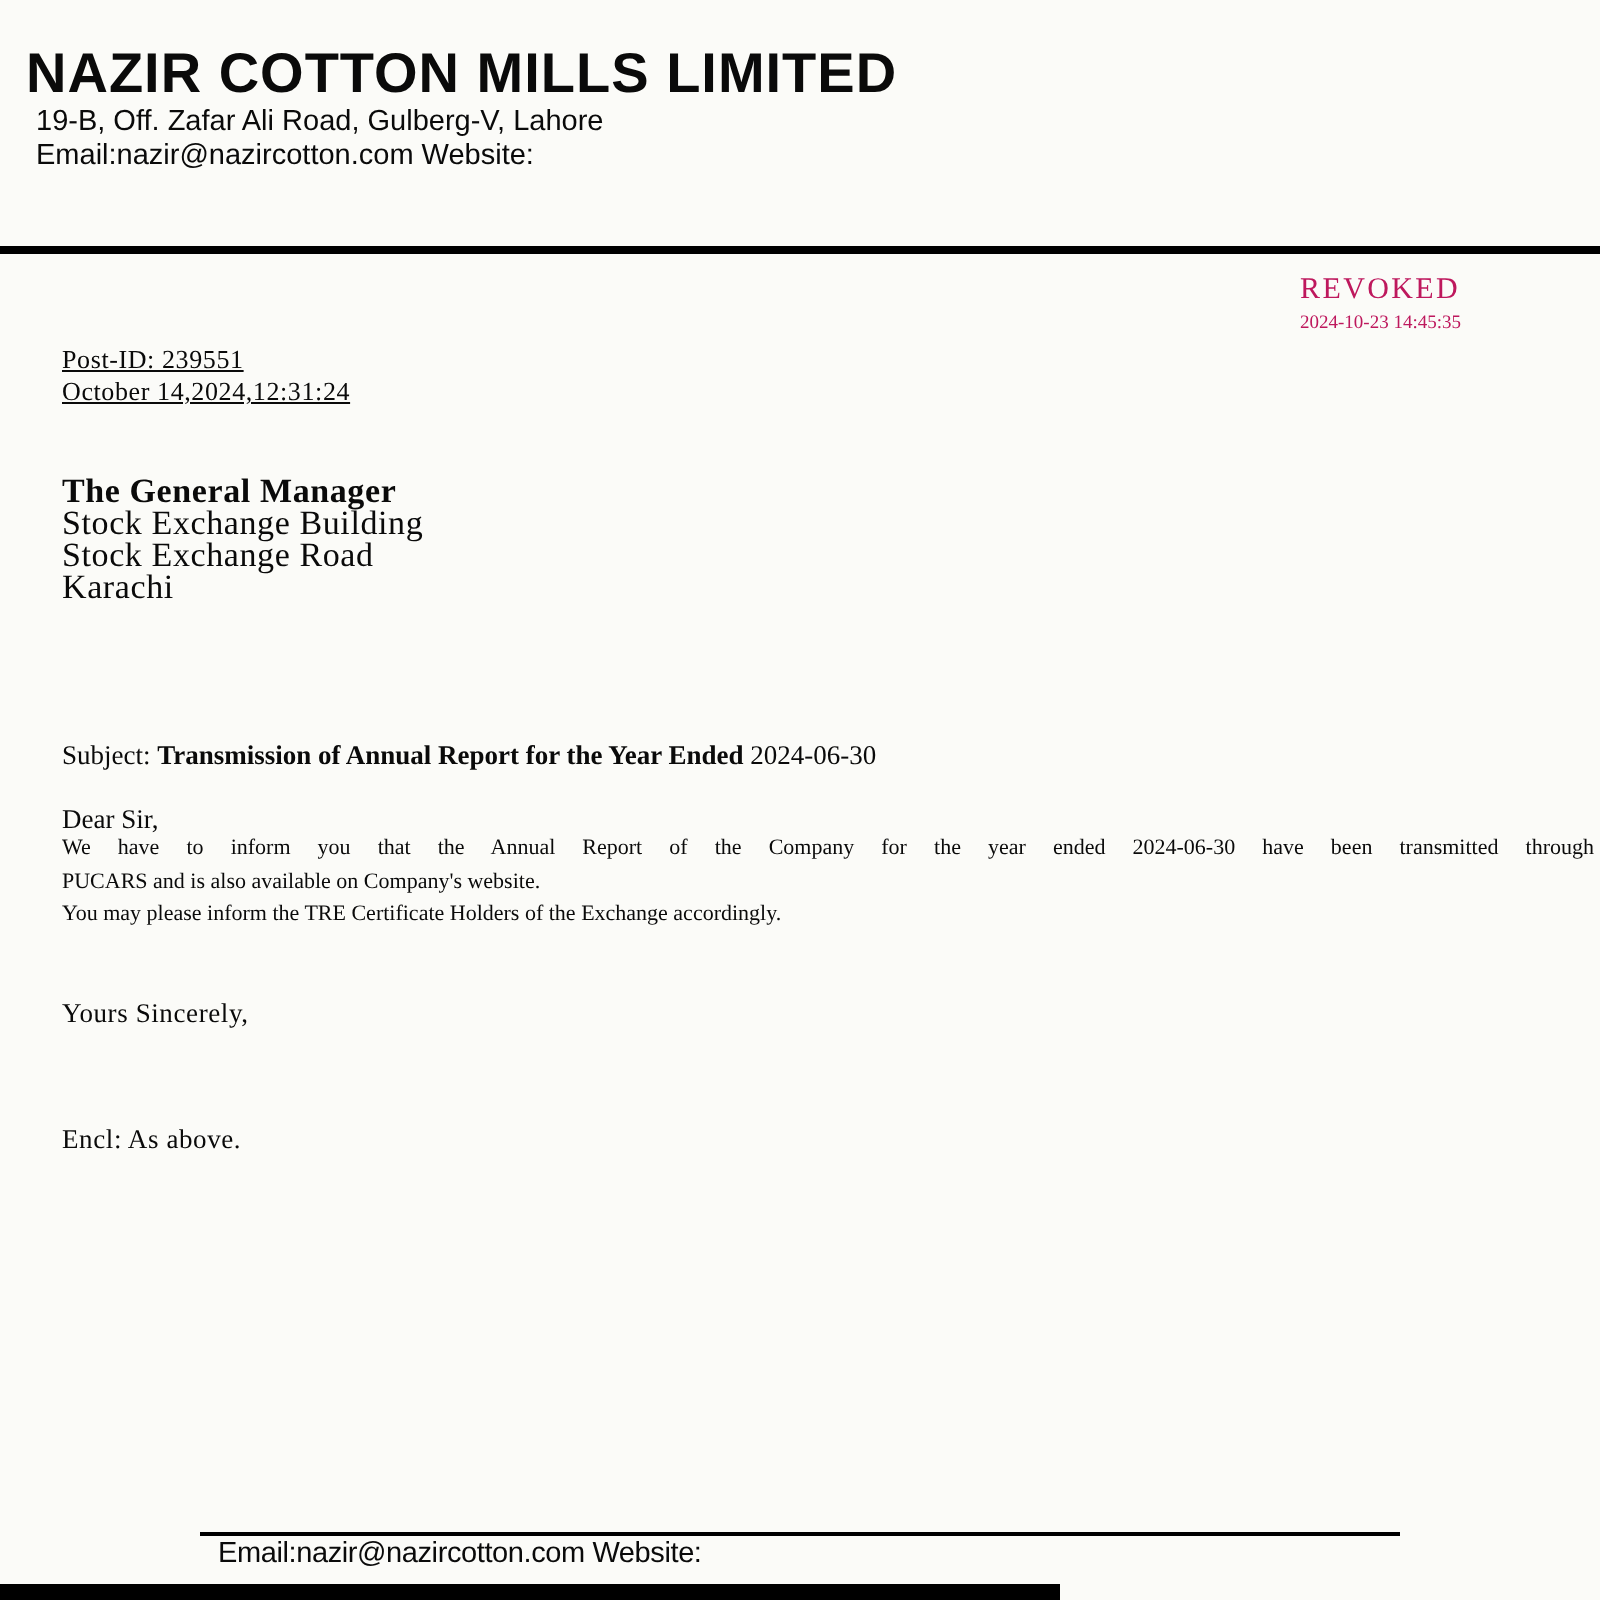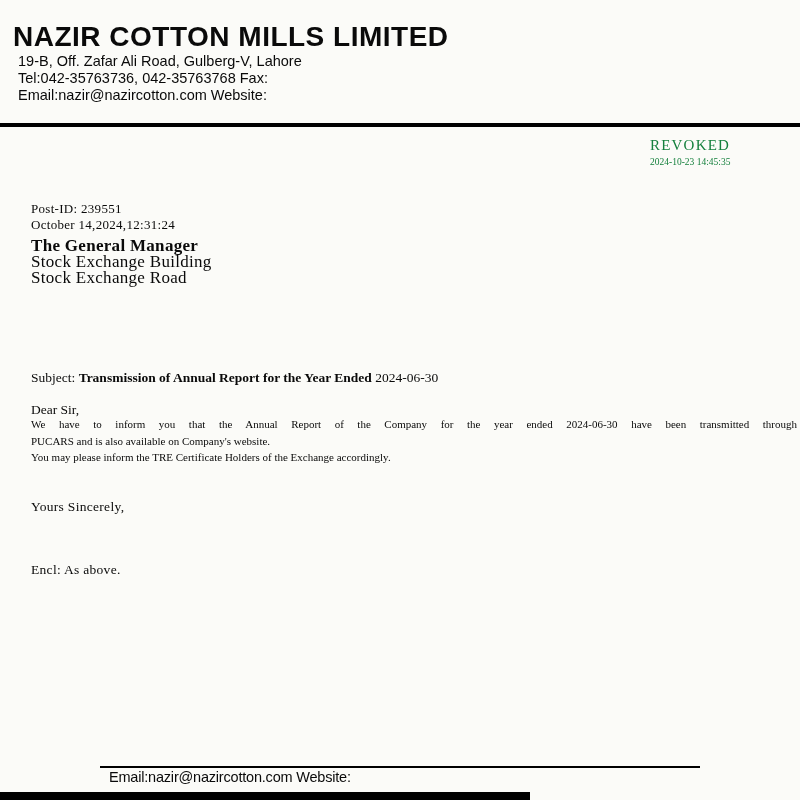--- a/index.html
+++ b/index.html
@@ -33,22 +33,22 @@
   .stamp { position: absolute; left: 650px; top: 136px; }
   .stamp-status {
     font-size: 15px; letter-spacing: 1.2px; line-height: 18px; white-space: nowrap;
   }
   .stamp-time {
     font-size: 9.5px; line-height: 12px; margin-top: 2px; white-space: nowrap;
   }
 
   
   .meta-block {
-    position: absolute; left: 31px; top: 201px;
-    font-size: 13px; line-height: 16px; letter-spacing: 0.3px;
+    position: absolute; left: 31px; top: 172px;
+    font-size: 13px; line-height: 16px; letter-spacing: 0.3px; text-decoration: underline;
   }
   .recipient-block {
     position: absolute; left: 31px; top: 238px;
     font-size: 17px; line-height: 16px; letter-spacing: 0.3px;
   }
   .recipient-title { font-weight: 700; }
   .subject-line {
     position: absolute; left: 31px; top: 370px;
     font-size: 13.5px; line-height: 16px; white-space: nowrap;
   }
@@ -87,40 +87,40 @@
 </style>
 </head>
 <body>
 
 <div class="page">
 
   <div class="company-title sans">NAZIR COTTON MILLS LIMITED</div>
 
   <div class="header-address sans">
     <div>19-B, Off. Zafar Ali Road, Gulberg-V, Lahore</div>
-    <div>Tel:042-35763736, 042-35763768 Fax:</div>
     <div>Email:nazir@nazircotton.com Website:</div>
   </div>
 
   <div class="header-rule"></div>
 
-  <div class="stamp serif" style="color: #15803d;">
+  <div class="stamp serif" style="color: #be185d;">
     <div class="stamp-status">REVOKED</div>
     <div class="stamp-time">2024-10-23 14:45:35</div>
   </div>
 
   <div class="meta-block serif">
     <div>Post-ID: 239551</div>
     <div>October 14,2024,12:31:24</div>
   </div>
 
   <div class="recipient-block serif">
     <div class="recipient-title">The General Manager</div>
     <div>Stock Exchange Building</div>
     <div>Stock Exchange Road</div>
+    <div>Karachi</div>
   </div>
 
   <div class="subject-line serif">
     <span>Subject:</span>
     <span class="subject-bold">Transmission of Annual Report for the Year Ended</span>
     <span>2024-06-30</span>
   </div>
 
   <div class="salutation serif">Dear Sir,</div>
 

